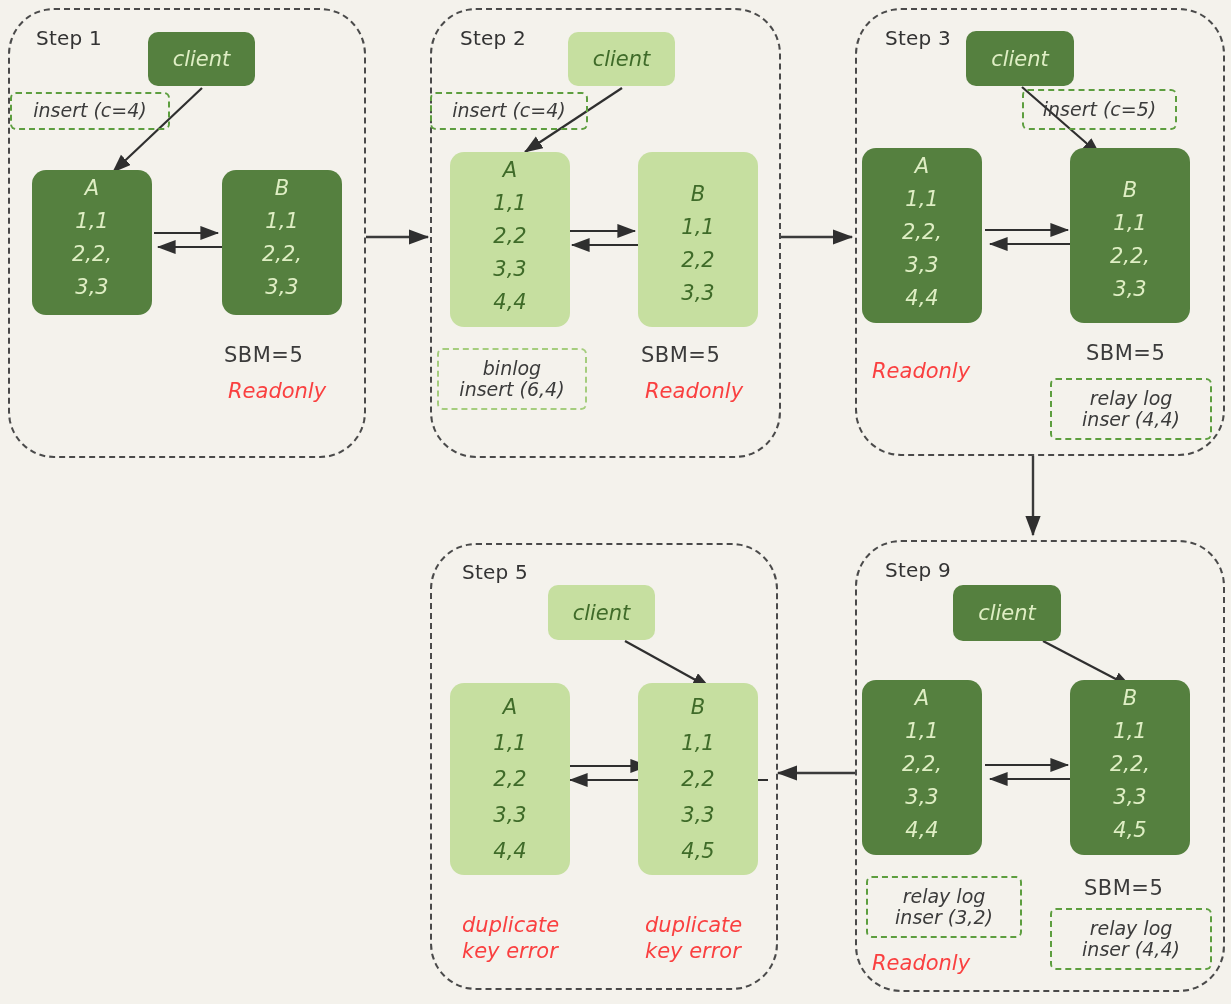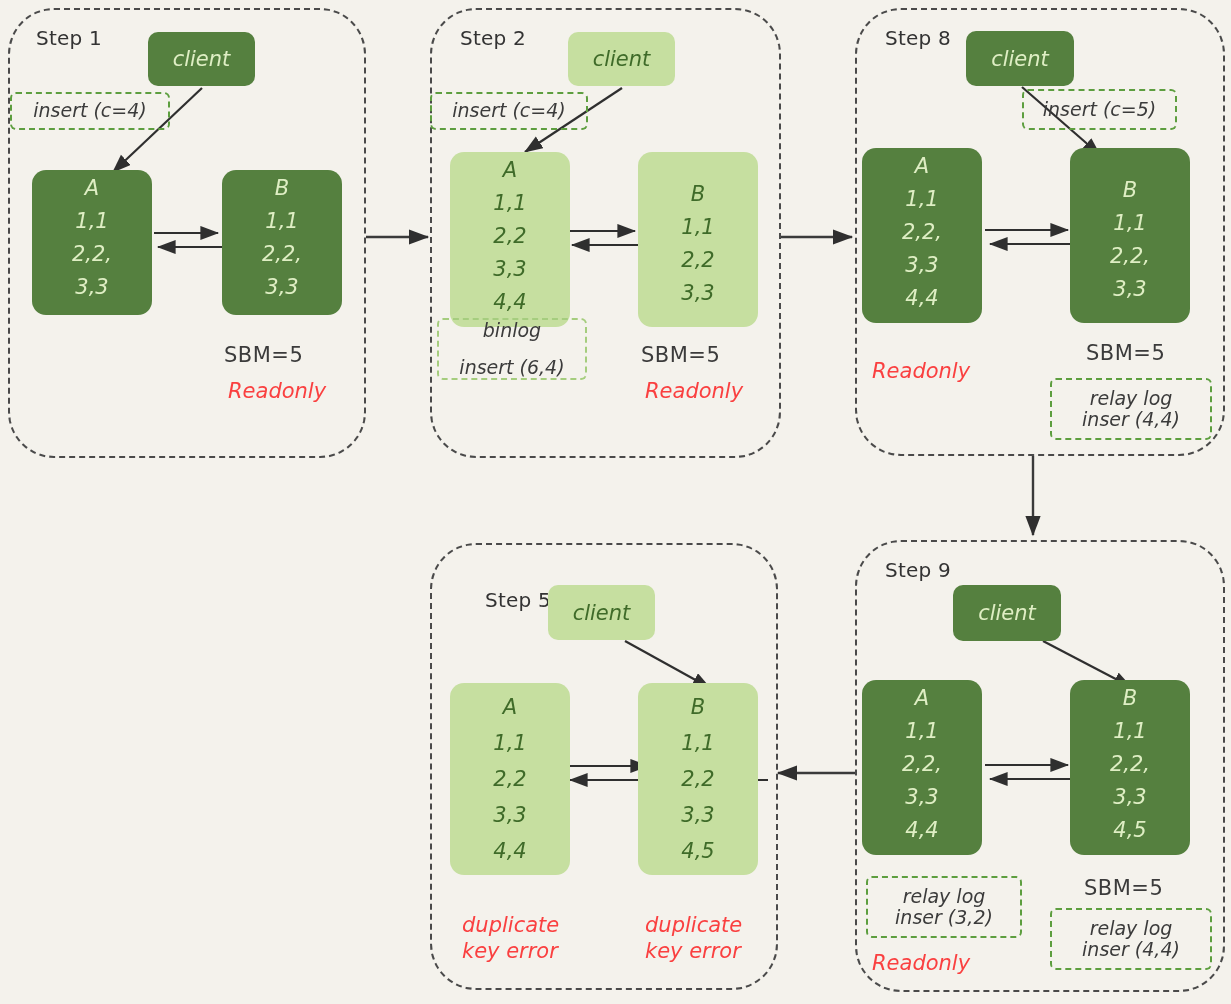--- a/index.html
+++ b/index.html
@@ -194,30 +194,30 @@
     <span class="nline" style="margin-top:12px;">3,3</span>
     <span class="nline" style="margin-top:12px;">4,4</span>
   </div>
   <div class="node light" style="left:638px;top:152px;width:120px;height:175px;padding-top:32px;">
     <span class="nline">B</span>
     <span class="nline" style="margin-top:12px;">1,1</span>
     <span class="nline" style="margin-top:12px;">2,2</span>
     <span class="nline" style="margin-top:12px;">3,3</span>
   </div>
 
-  <div class="anno pale" style="left:437px;top:318px;width:150px;height:62px;justify-content:space-between;">
+  <div class="anno pale" style="left:437px;top:348px;width:150px;height:62px;">
     <span>binlog</span>
     <span>insert (6,4)</span>
   </div>
 
   <div class="plain" style="left:641px;top:343px;">SBM=5</div>
   <div class="red" style="left:645px;top:378px;">Readonly</div>
 
   <div class="step" style="left:855px;top:8px;width:370px;height:448px;"></div>
-  <div class="step-title" style="left:885px;top:26px;">Step 8</div>
+  <div class="step-title" style="left:885px;top:26px;">Step 3</div>
 
   <div class="client dark" style="left:966px;top:31px;width:108px;height:55px;">
     <span>client</span>
   </div>
 
   <div class="anno" style="left:1022px;top:89px;width:155px;height:41px;">
     <span>insert (c=5)</span>
   </div>
 
   <div class="node dark" style="left:862px;top:148px;width:120px;height:175px;">
@@ -270,21 +270,21 @@
   </div>
   <div class="red" style="left:872px;top:950px;">Readonly</div>
 
   <div class="plain" style="left:1084px;top:876px;">SBM=5</div>
   <div class="anno" style="left:1050px;top:908px;width:162px;height:62px;">
     <span>relay log</span>
     <span>inser (4,4)</span>
   </div>
 
   <div class="step" style="left:430px;top:543px;width:348px;height:447px;"></div>
-  <div class="step-title" style="left:462px;top:588px;margin-left:23px;">Step 5</div>
+  <div class="step-title" style="left:462px;top:560px;">Step 5</div>
 
   <div class="client light" style="left:548px;top:585px;width:107px;height:55px;">
     <span>client</span>
   </div>
 
   <div class="node light" style="left:450px;top:683px;width:120px;height:192px;">
     <span class="nline" style="margin-top:6px;">A</span>
     <span class="nline" style="margin-top:15px;">1,1</span>
     <span class="nline" style="margin-top:15px;">2,2</span>
     <span class="nline" style="margin-top:15px;">3,3</span>

